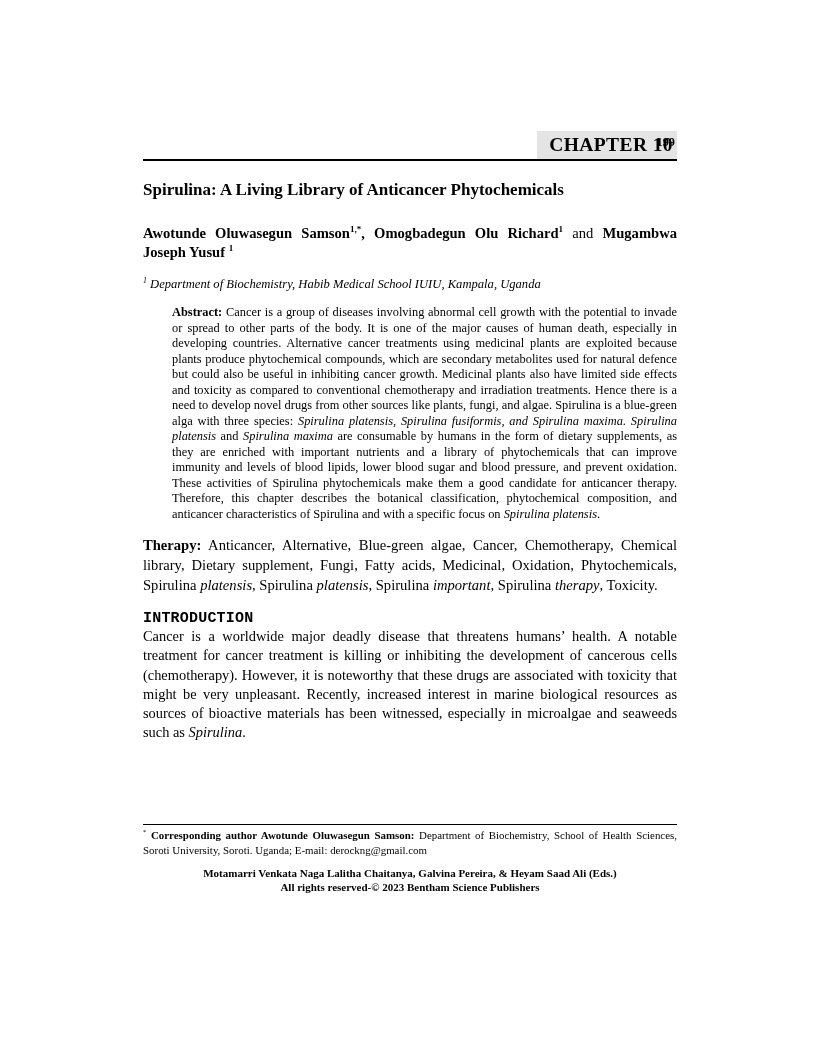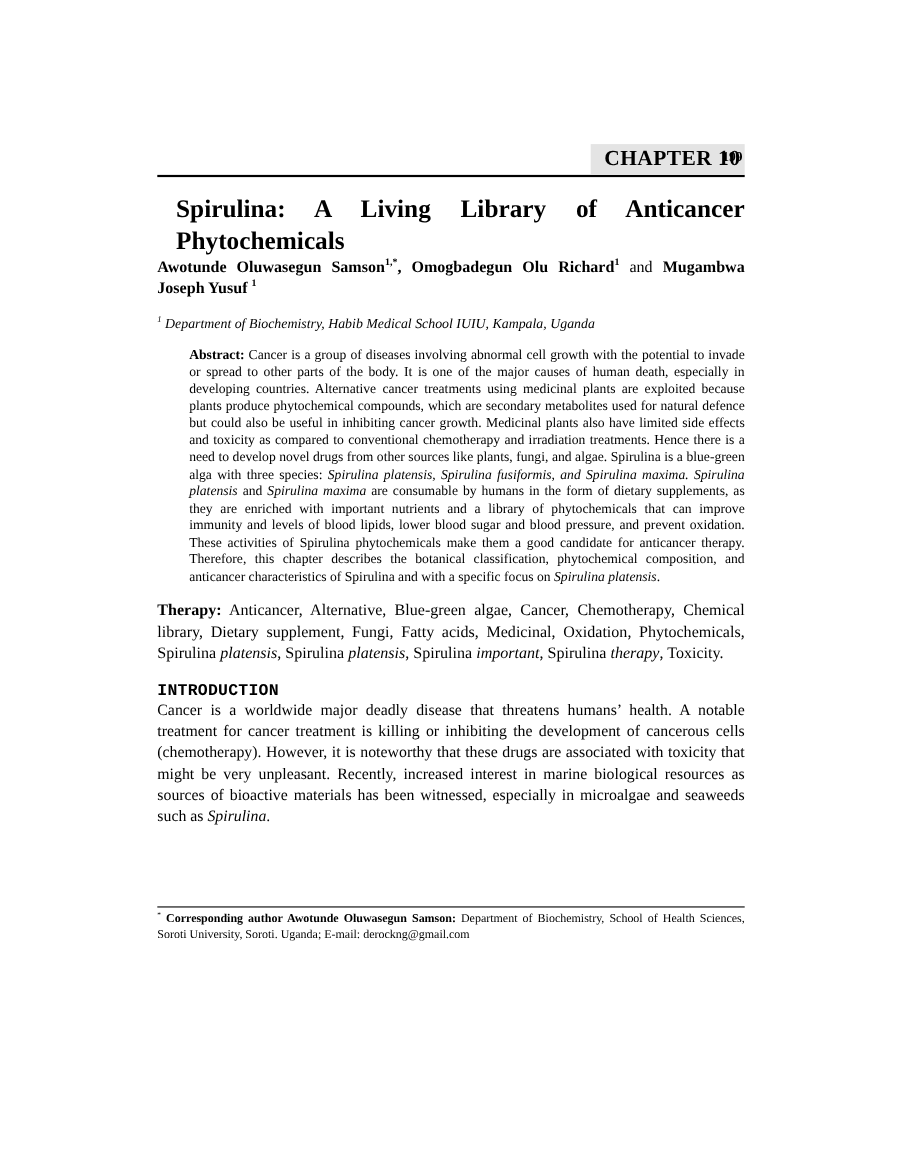--- a/index.html
+++ b/index.html
@@ -33,28 +33,28 @@
     display: inline-block;
     background: #e4e4e4;
     font-size: 19.5px; font-weight: bold;
     line-height: 25px;
     padding: 1px 4px 2px 12px;
     letter-spacing: 0.4px;
     margin-left: 16px;
   }
   
   .title {
-    font-size: 23px; font-weight: bold;
+    font-size: 17px; font-weight: bold;
     line-height: 28.8px; text-align: justify;
-    margin: 15px 0 0 17px;
+    margin: 15px 0 0 0;
   }
   
   .authors {
     font-size: 14.6px; line-height: 19.4px;
-    text-align: justify; margin-top: 0;
+    text-align: justify; margin-top: 19px;
   }
   .authors b { font-weight: bold; }
   sup { font-size: 62%; line-height: 0; }
   
   .affiliation {
     font-size: 12.6px; font-style: italic;
     margin-top: 6px;
   }
   
   .abstract {
@@ -115,15 +115,16 @@
 
   <p class="keywords"><b>Therapy:</b><span> Anticancer, Alternative, Blue-green algae, Cancer, Chemotherapy, Chemical library, Dietary supplement, Fungi, Fatty acids, Medicinal, Oxidation, Phytochemicals, Spirulina </span><em>platensis</em><span>, Spirulina </span><em>platensis</em><span>, Spirulina </span><em>important</em><span>, Spirulina </span><em>therapy</em><span>, Toxicity.</span></p>
 
   <h2 class="section-heading" style="margin-bottom:0;">INTRODUCTION</h2>
 
   <p class="body-para"><span>Cancer is a worldwide major deadly disease that threatens humans’ health. A notable treatment for cancer treatment is killing or inhibiting the development of cancerous cells (chemotherapy). However, it is noteworthy that these drugs are associated with toxicity that might be very unpleasant. Recently, increased interest in marine biological resources as sources of bioactive materials has been witnessed, especially in microalgae and seaweeds such as </span><em>Spirulina</em><span>.</span></p>
 
   <div class="bottom-block">
     <div class="footnote-rule"></div>
     <p class="footnote" style="margin:3px 0 0 0;"><sup>*</sup><b> Corresponding author Awotunde Oluwasegun Samson:</b><span> Department of Biochemistry, School of Health Sciences, Soroti University, Soroti. Uganda; E-mail: derockng@gmail.com</span></p>
+    <p class="footer-center" style="margin-bottom:0;"><span>Motamarri Venkata Naga Lalitha Chaitanya, Galvina Pereira, &amp; Heyam Saad Ali (Eds.)</span><br><span>All rights reserved-© 2023 Bentham Science Publishers</span></p>
   </div>
 
 </div>
 
 </body></html>

